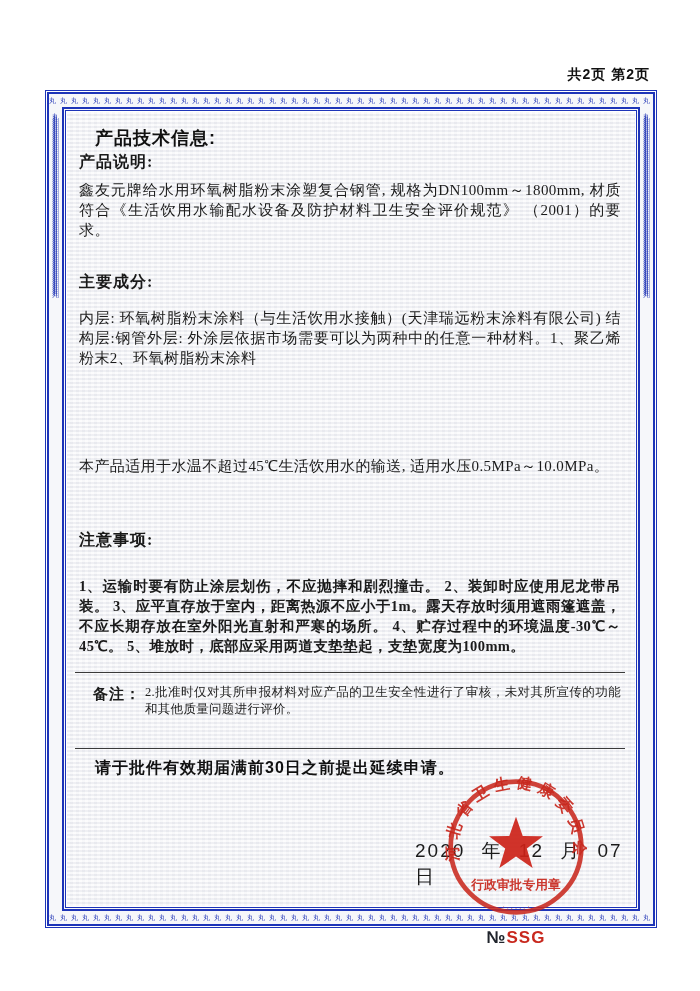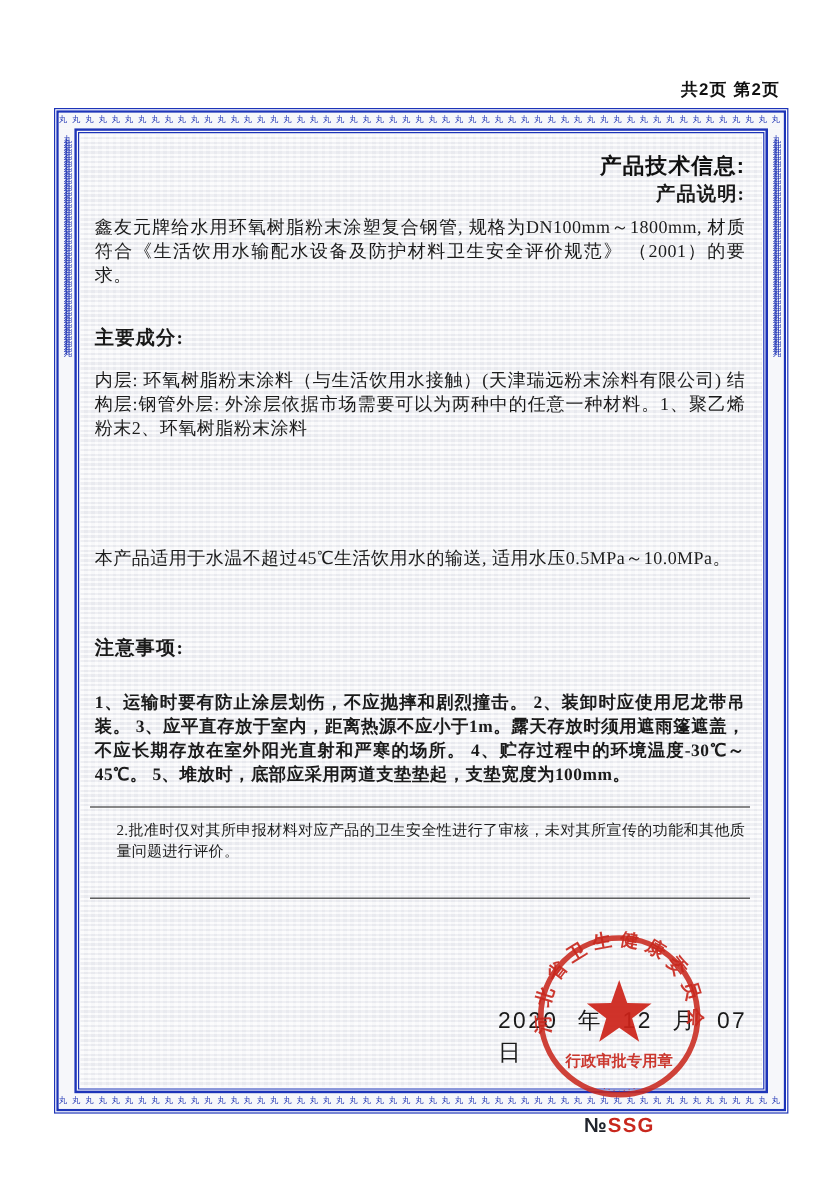--- a/index.html
+++ b/index.html
@@ -58,21 +58,21 @@
   .content {
     position: relative; width: 100%; height: 100%;
     background-color: #f3f3f5;
     background-image:
       repeating-linear-gradient(0deg,  rgba(255,255,255,0.55) 0 2px, rgba(219,221,230,0.30) 2px 4px),
       repeating-linear-gradient(90deg, rgba(255,255,255,0.45) 0 3px, rgba(224,226,235,0.25) 3px 6px);
   }
 
   
   .sec { position: absolute; left: 12px; right: 14px; }
-  .title-block { top: 14px; left: 12px; text-align: right; }
+  .title-block { top: 14px; left: 12px; }
   .doc-title {
     font-family: "Liberation Sans", sans-serif;
     font-size: 18px; font-weight: bold; color: #111;
     padding-left: 16px; letter-spacing: 1px;
   }
   .sub-label {
     font-size: 16px; font-weight: bold; color: #191919;
     margin-top: 2px; letter-spacing: 1px;
   }
   .para {
@@ -162,27 +162,29 @@
         <div class="sec para p-ingr">内层: 环氧树脂粉末涂料（与生活饮用水接触）(天津瑞远粉末涂料有限公司)  结构层:钢管外层: 外涂层依据市场需要可以为两种中的任意一种材料。1、聚乙烯粉末2、环氧树脂粉末涂料</div>
 
         <div class="sec para p-scope">本产品适用于水温不超过45℃生活饮用水的输送, 适用水压0.5MPa～10.0MPa。</div>
 
         <div class="sec label-line l-notes">注意事项:</div>
         <div class="sec para p-notes">1、运输时要有防止涂层划伤，不应抛摔和剧烈撞击。 2、装卸时应使用尼龙带吊装。 3、应平直存放于室内，距离热源不应小于1m。露天存放时须用遮雨篷遮盖，不应长期存放在室外阳光直射和严寒的场所。 4、贮存过程中的环境温度-30℃～45℃。 5、堆放时，底部应采用两道支垫垫起，支垫宽度为100mm。</div>
 
         <div class="rule rule-1"></div>
 
         <div class="sec remarks">
+          <div class="remarks-label">备注：</div>
           <div class="remarks-items">
             <div class="remarks-item">2.批准时仅对其所申报材料对应产品的卫生安全性进行了审核，未对其所宣传的功能和其他质量问题进行评价。</div>
           </div>
         </div>
 
         <div class="rule rule-2"></div>
 
+        <div class="sec renewal">请于批件有效期届满前30日之前提出延续申请。</div>
 
         <div class="date-line">2020 年 12 月 07 日</div>
 
         <div class="seal">
           <svg viewBox="0 0 150 150" xmlns="http://www.w3.org/2000/svg">
             <circle cx="75" cy="75" r="69" fill="none" stroke="#c8281e" stroke-width="5" opacity="0.88"></circle>
             <path id="sealArc" d="M 21.5 106 A 62 62 0 1 1 128.5 106" fill="none"></path>
             <text font-size="16.5" font-weight="bold" fill="#c8281e" opacity="0.92" letter-spacing="6" font-family="Liberation Serif, serif">
               <textPath href="#sealArc" startOffset="50%" text-anchor="middle">河北省卫生健康委员会</textPath>
             </text>

